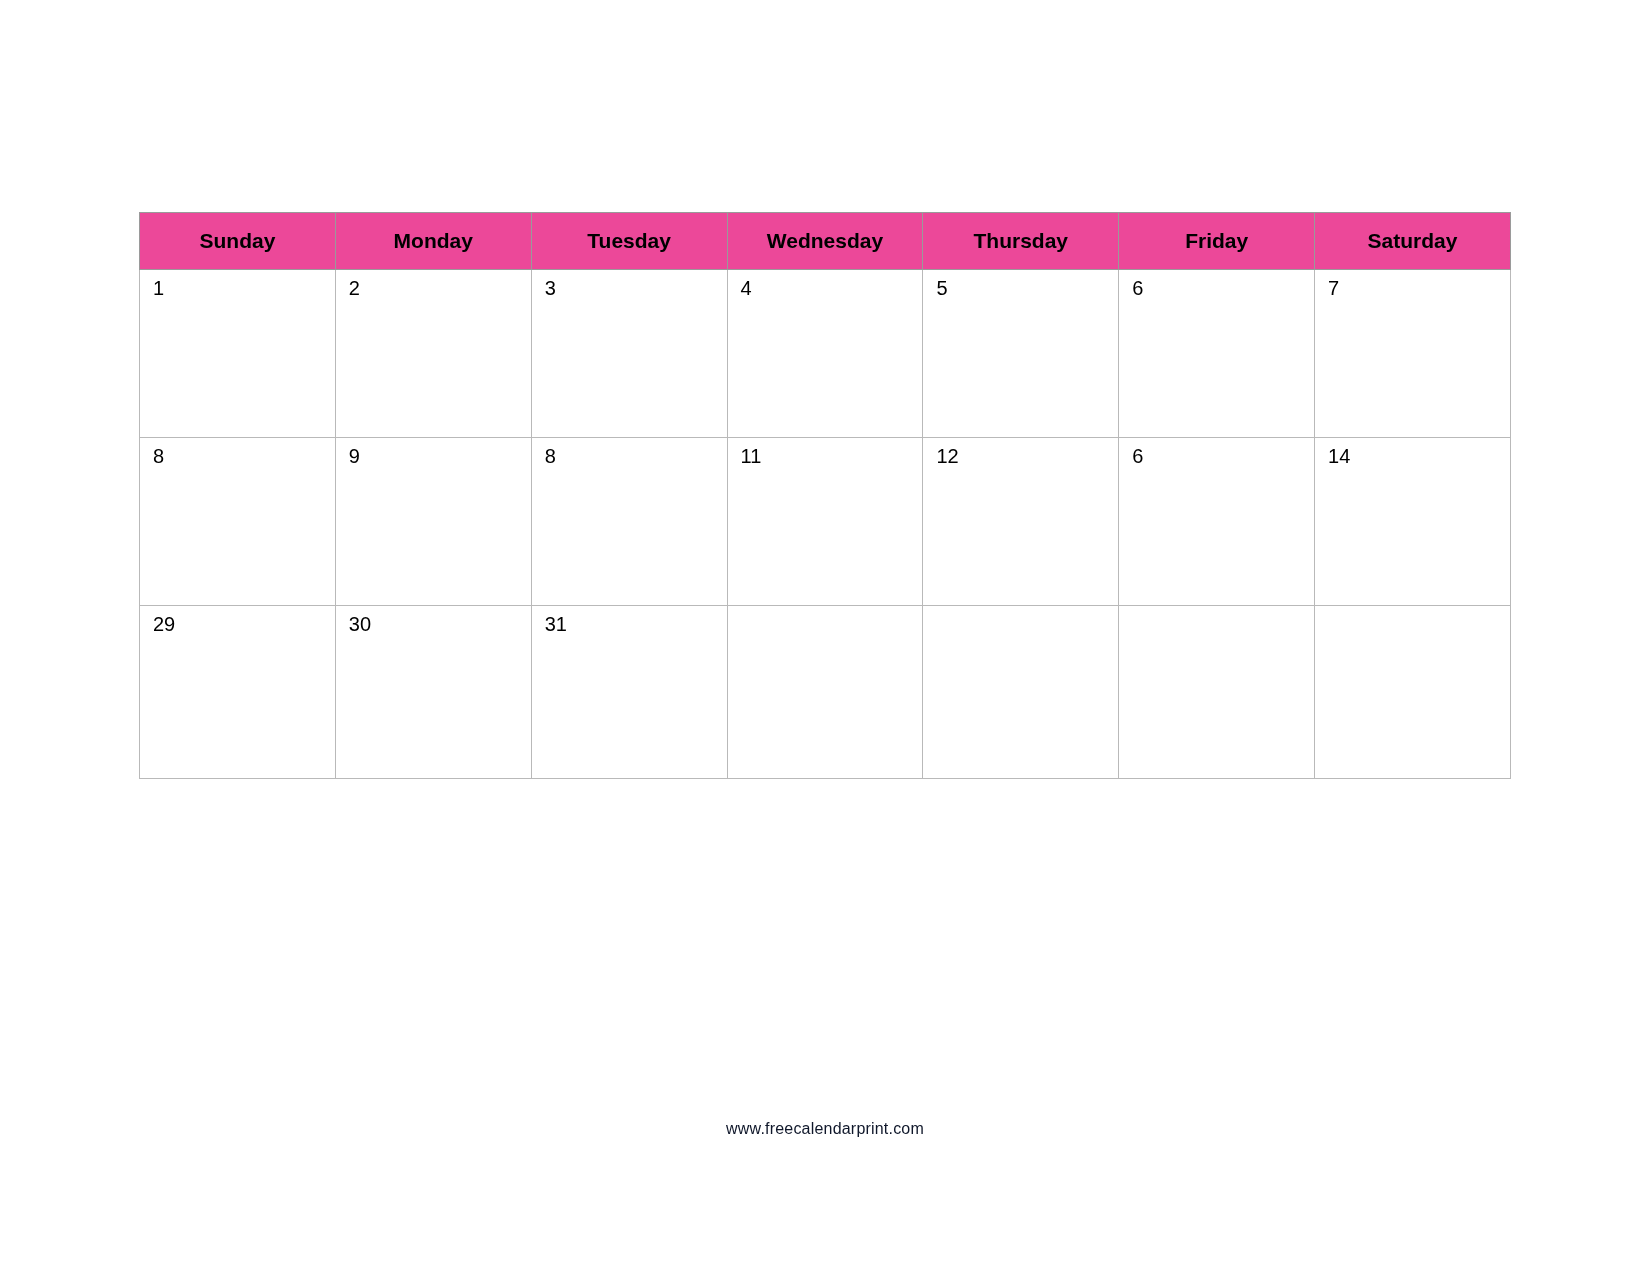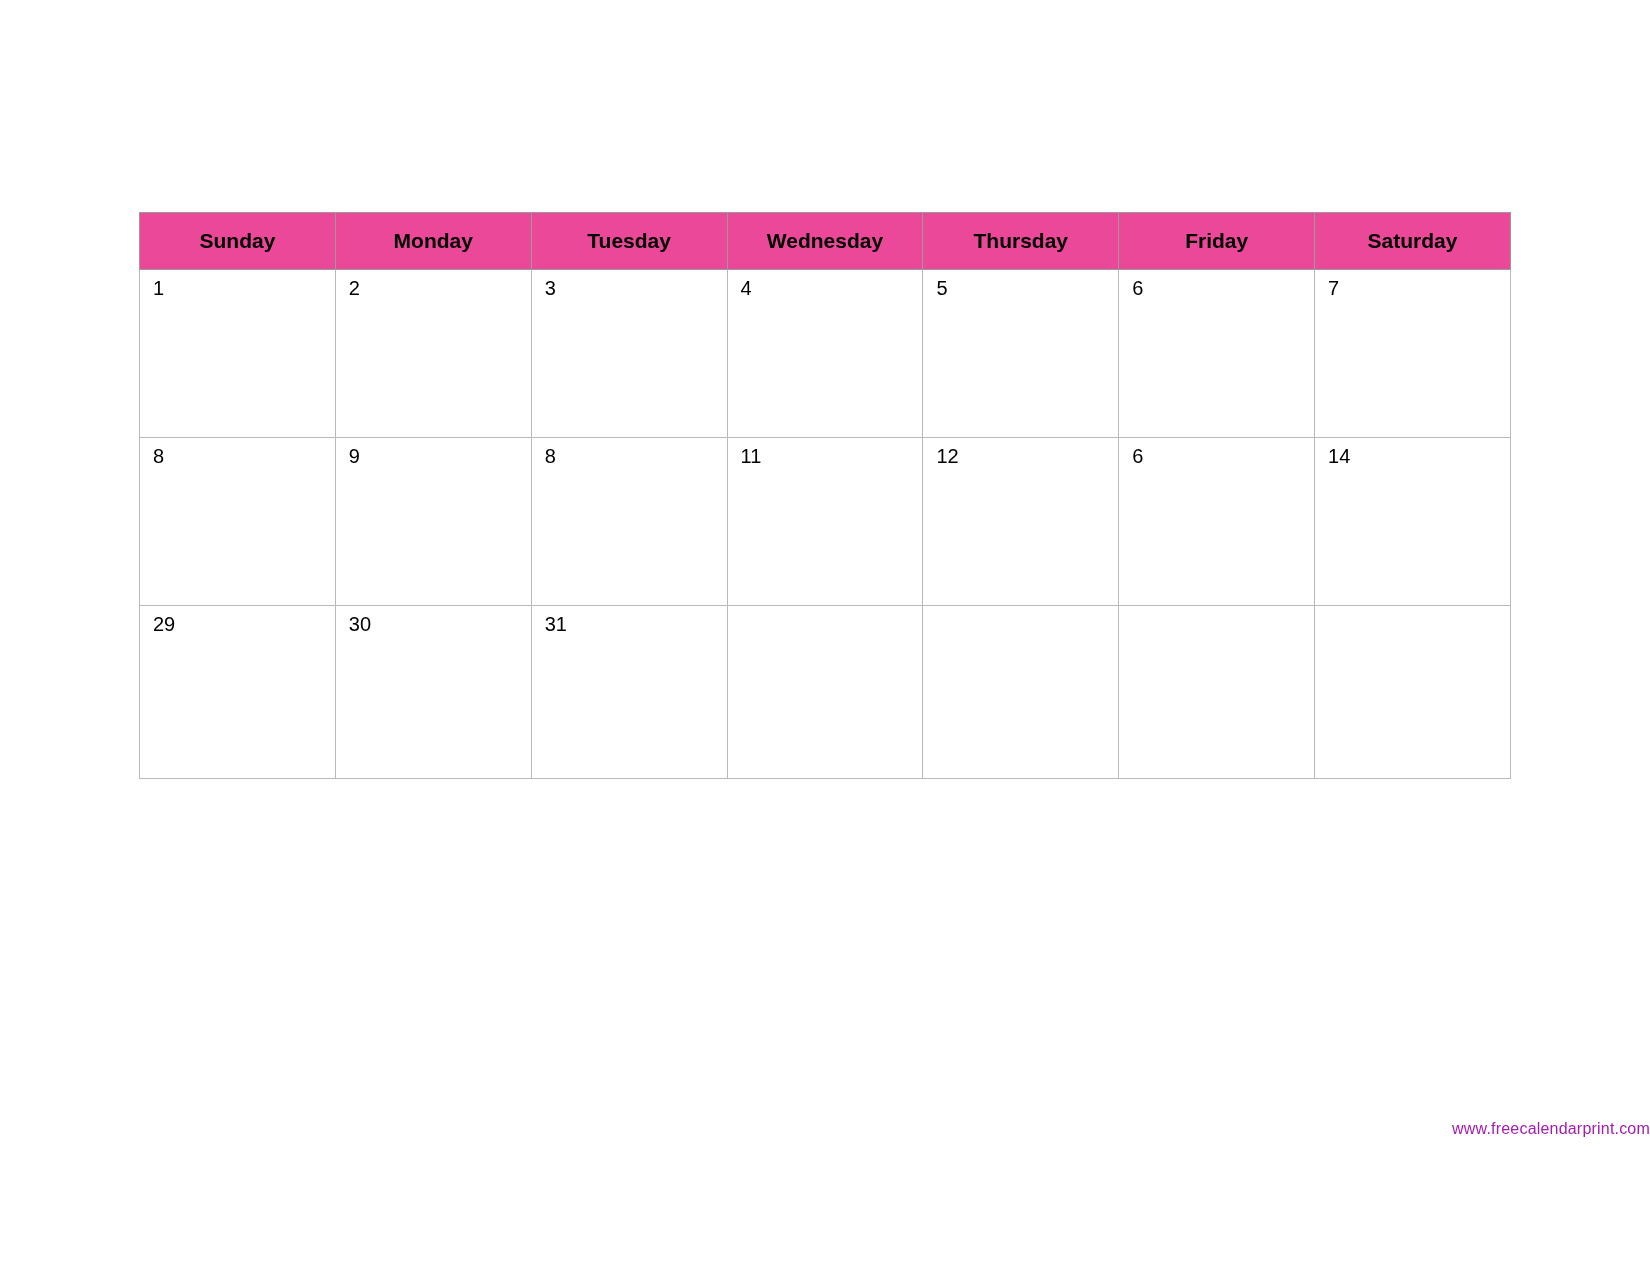--- a/index.html
+++ b/index.html
@@ -64,23 +64,23 @@
   }
   .daynum {
     display: block;
     line-height: 22px;
   }
   .footer {
     position: absolute;
     left: 0;
     top: 1120px;
     width: 1650px;
-    text-align: right;
+    text-align: center;
     font-size: 16px;
-    color: #a21caf;
+    color: #0f172a;
     letter-spacing: 0.2px;
   }
 </style>
 </head>
 <body>
 
 <div class="page">
 
 
   <table class="calendar">

